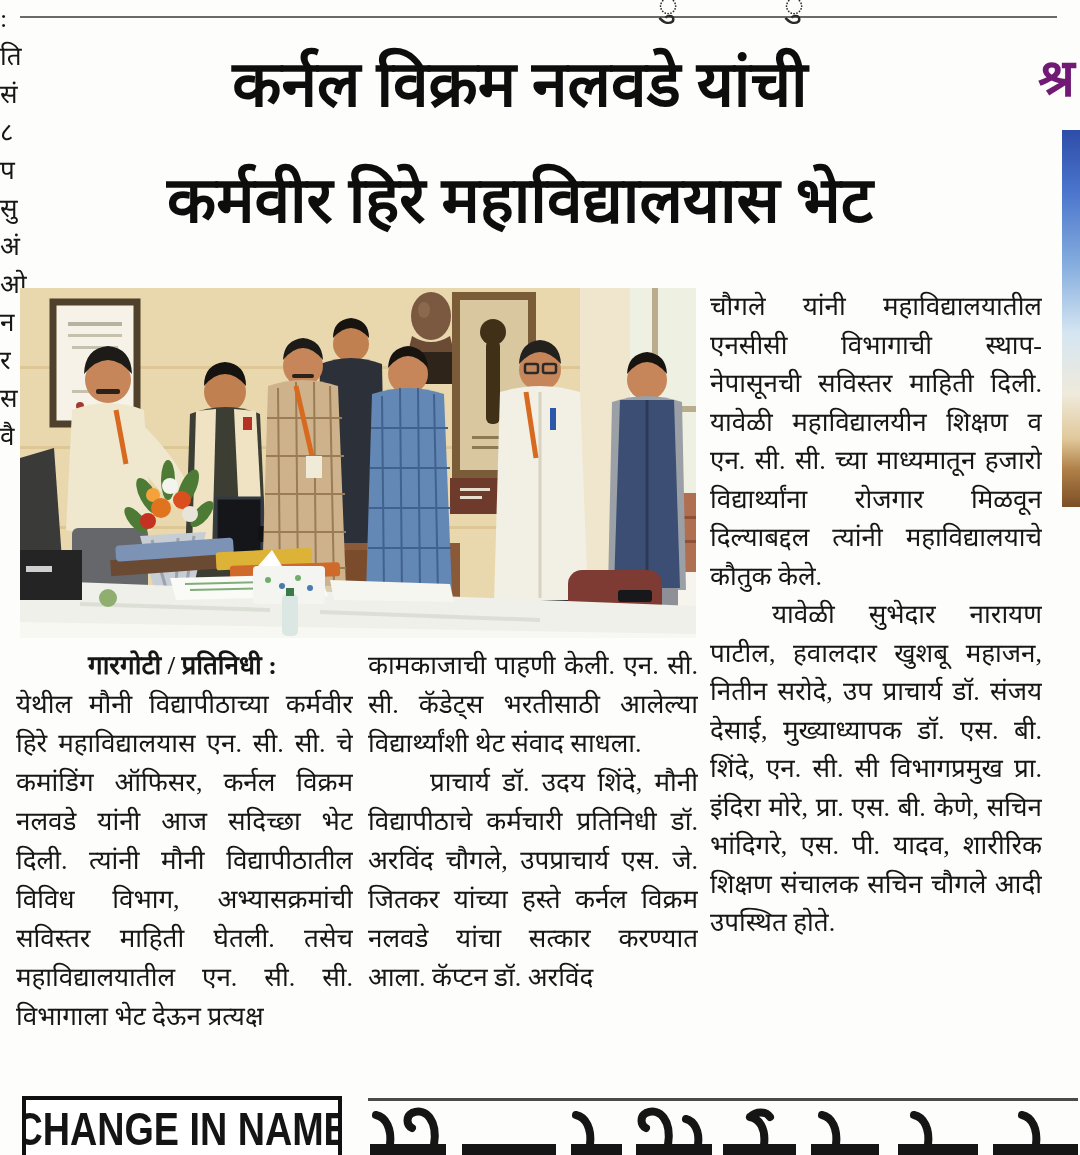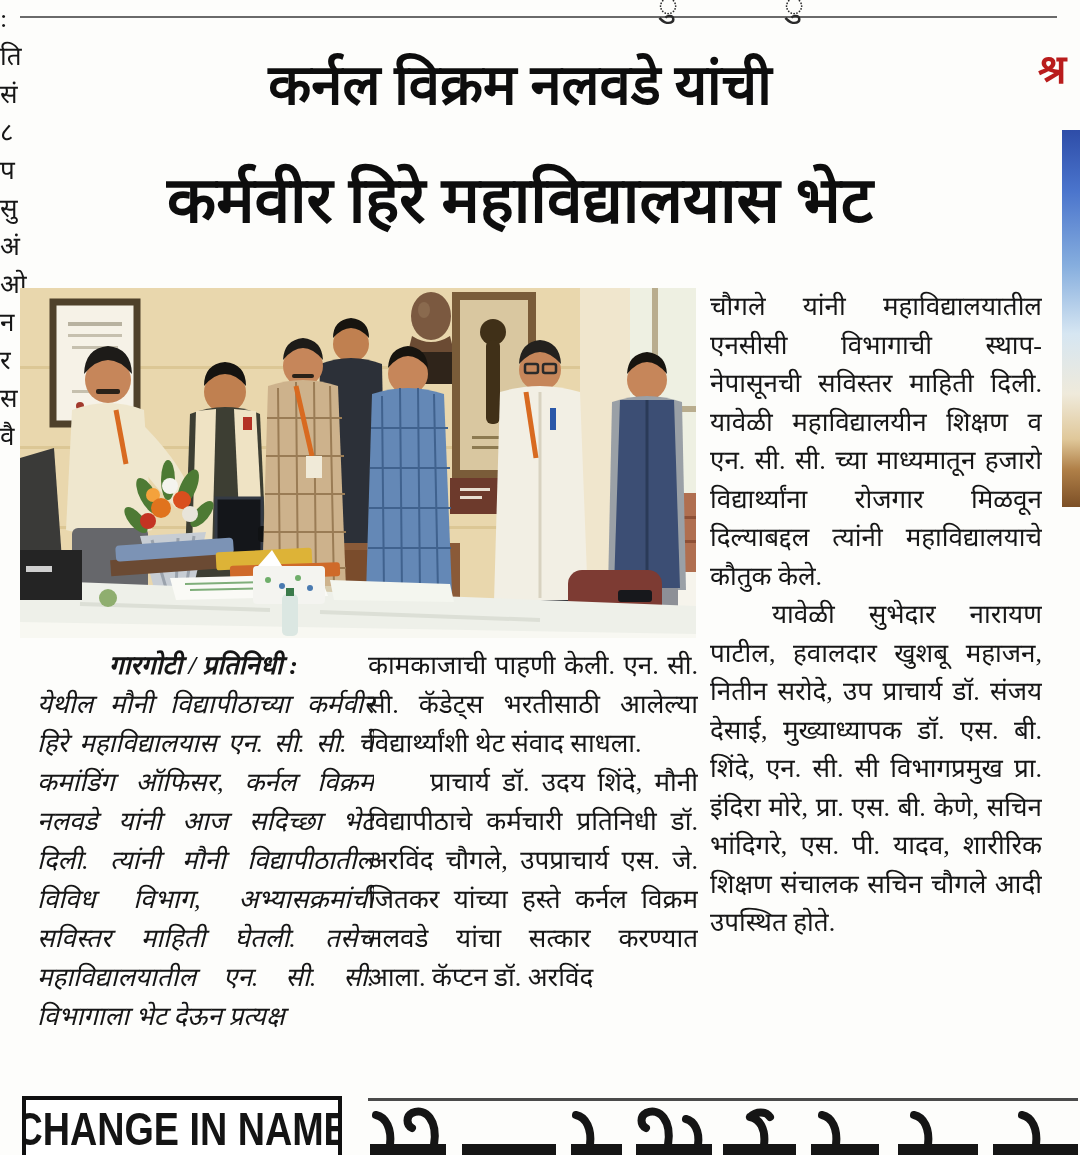--- a/index.html
+++ b/index.html
@@ -3,29 +3,29 @@
 <meta charset="utf-8">
 <style>
   html,body{margin:0;padding:0;background:#ffffff;}
   .page{position:relative;width:1080px;height:1155px;background:#fdfdfb;overflow:hidden;
         font-family:"Liberation Serif","DejaVu Sans",serif;color:#161616;}
   .top-rule{position:absolute;left:20px;top:16px;width:1037px;height:2px;background:#6a6a6a;}
   .top-frag{position:absolute;top:-20px;font-size:34px;color:#2a2a2a;}
   .frag1{left:658px;} .frag2{left:784px;}
   .headline{position:absolute;left:0px;top:24px;width:1040px;text-align:center;
             font-weight:bold;color:#0d0d0d;}
-  .headline .l1{font-size:56px;line-height:122px;}
+  .headline .l1{font-size:64px;line-height:122px;}
   .headline .l2{font-size:64px;line-height:110px;}
-  .shr-frag{position:absolute;left:1038px;top:40px;font-size:40px;font-weight:bold;color:#b91c1c;}
+  .shr-frag{position:absolute;left:1038px;top:40px;font-size:52px;font-weight:bold;color:#701a75;}
   .side-image{position:absolute;left:1062px;top:130px;width:18px;height:377px;
       background:linear-gradient(180deg,#2e4da8 0%,#4a74cc 16%,#86aede 36%,#d6e6f2 54%,
                  #efeadb 70%,#e0c89a 82%,#b08048 90%,#7c4f26 100%);}
   .photo-wrap{position:absolute;left:20px;top:288px;width:676px;height:350px;background:#e9d7ad;}
   .col{position:absolute;font-size:26px;color:#161616;text-align:justify;overflow:hidden;}
-  .col1{left:37px;top:646px;width:337px;height:436px;line-height:39px;font-style:italic;}
+  .col1{left:16px;top:646px;width:337px;height:436px;line-height:39px;}
   .col2{left:368px;top:646px;width:330px;height:436px;line-height:39px;}
   .col3{left:710px;top:288px;width:332px;height:794px;line-height:38.5px;}
   .col4{left:1053px;top:604px;width:27px;height:462px;line-height:38px;font-size:26px;overflow:hidden;}
   .col4 span{display:block;height:38px;}
   .dateline{font-weight:bold;text-indent:72px;text-align:left;}
   .para{margin:0;}
   .para.indent{text-indent:62px;}
   .cin-box{position:absolute;left:22px;top:1096px;width:312px;height:70px;
            border:4px solid #101010;background:#ffffff;overflow:hidden;
            display:flex;justify-content:center;align-items:flex-start;}

